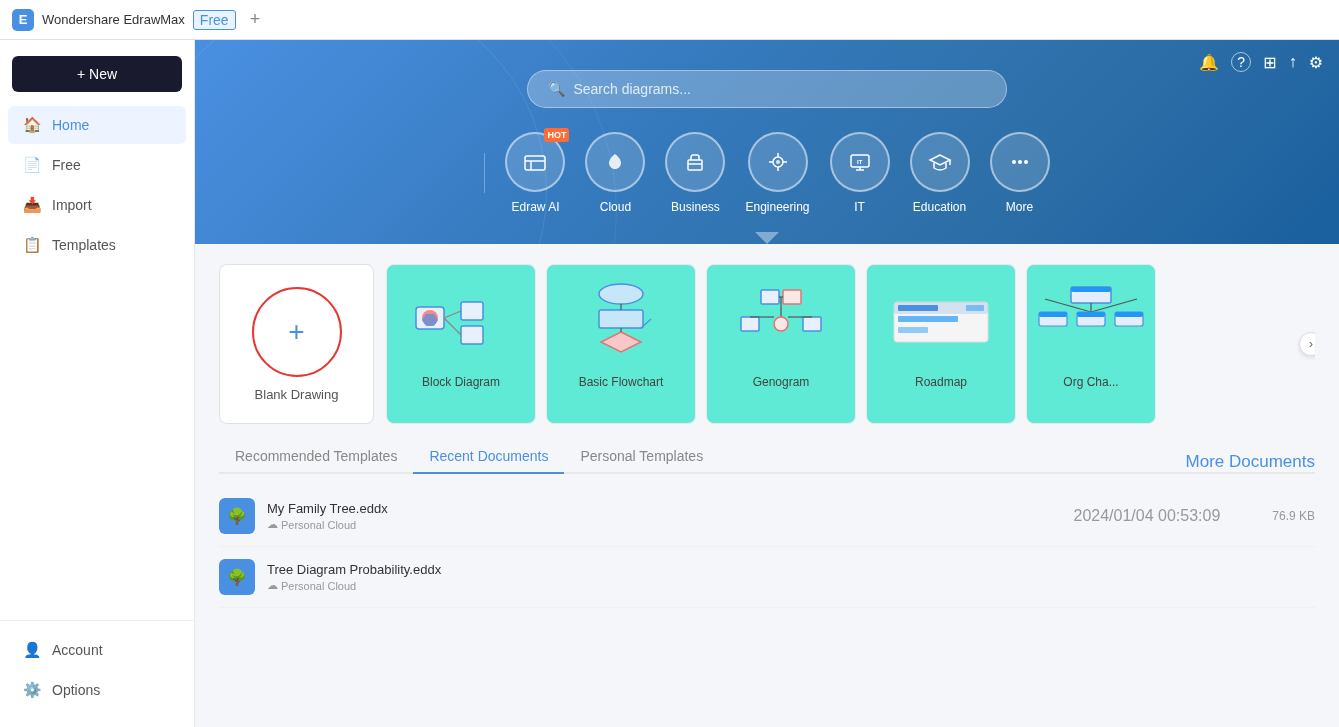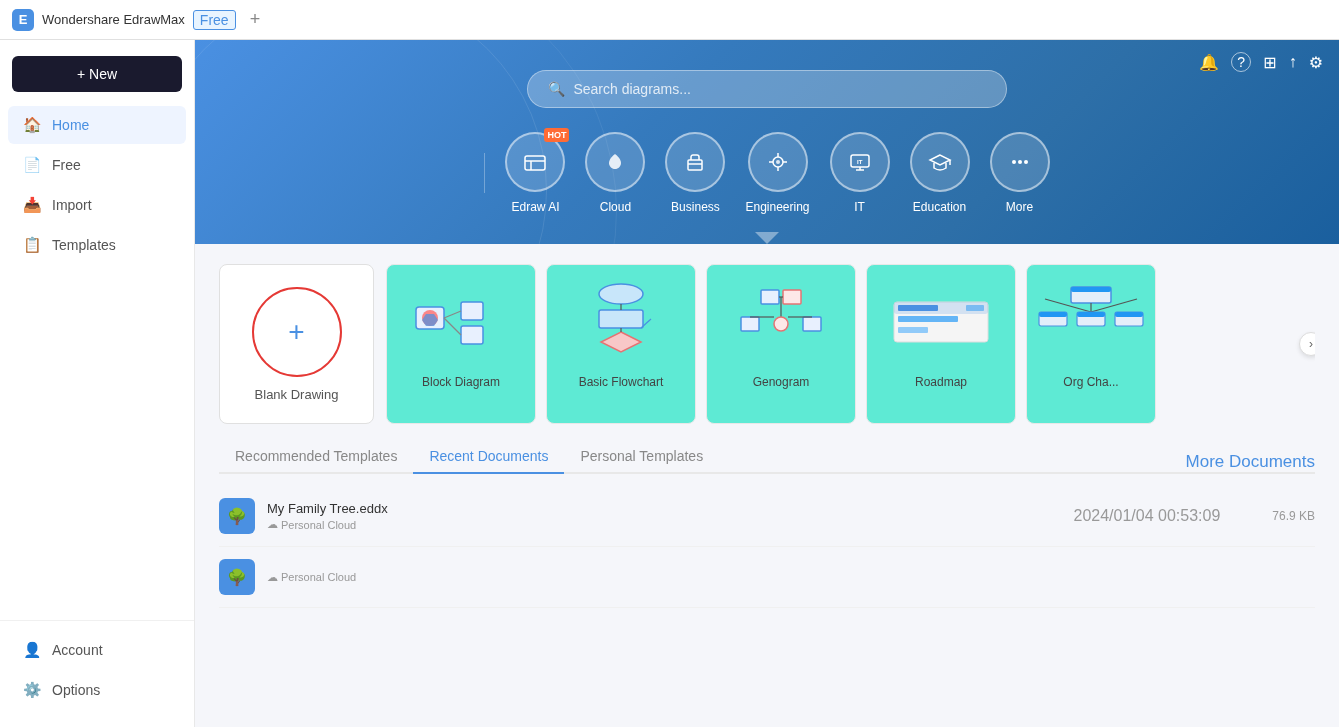--- a/index.html
+++ b/index.html
@@ -446,20 +446,21 @@
             </div>
             <span class="doc-date">2024/01/04 00:53:09</span>
             <span class="doc-size">76.9 KB</span>
           </div>
 
           <div class="doc-item">
             <div class="doc-icon">
               <span class="doc-icon-inner">🌳</span>
             </div>
             <div class="doc-info">
+              <div class="doc-name">Tree Diagram Probability.eddx</div>
               <div class="doc-location">
                 <span>☁</span>
                 <span>Personal Cloud</span>
               </div>
             </div>
           </div>
         </div>
       </div>
 
     </div>

